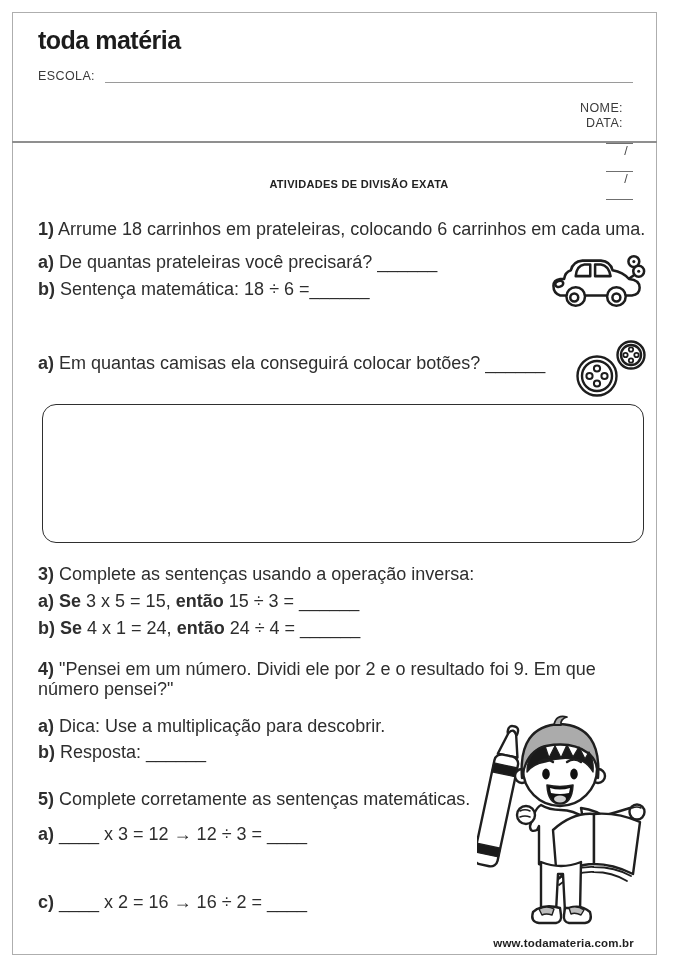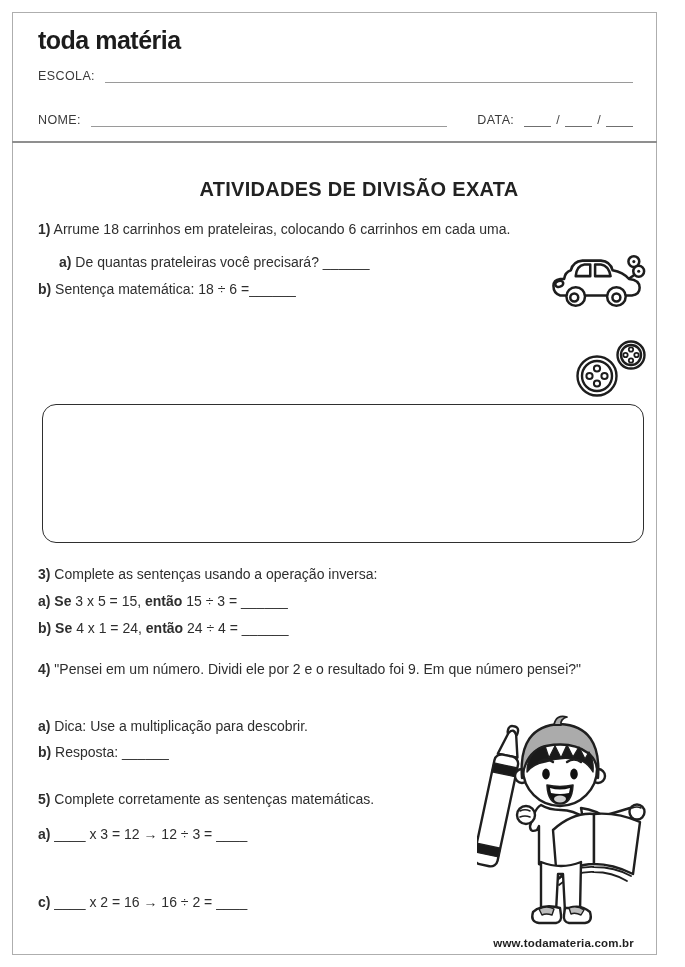--- a/index.html
+++ b/index.html
@@ -8,62 +8,62 @@
   .frame{position:absolute;left:12px;top:12px;right:13px;bottom:12px;border:1.5px solid #aeaeae;}
   .logo{position:absolute;left:38px;top:26px;font-size:25px;font-weight:700;letter-spacing:-0.5px;color:#1c1c1c;}
   .hrow{position:absolute;left:38px;right:37px;display:flex;align-items:flex-end;font-size:12.5px;color:#3a3a3a;letter-spacing:0.4px;}
   .hrow .flabel{white-space:nowrap;padding-right:10px;font-weight:400;}
   .fline{flex:1;border-bottom:1.5px solid #9a9a9a;height:14px;}
   .data-label{margin-left:30px;}
   .dseg{display:inline-block;width:27px;border-bottom:1.5px solid #6f6f6f;height:13px;}
   .slash{margin:0 5px;color:#4a4a4a;}
   .divider{position:absolute;left:12px;right:13px;top:141px;border-top:2px solid #8f8f8f;}
   .title{position:absolute;left:0;right:0;top:178px;margin:0;text-align:center;
-         font-size:20px;font-weight:700;letter-spacing:0.3px;color:#222;padding-left:48px;}
-  .line{position:absolute;left:38px;font-size:14px;line-height:20px;color:#2e2e2e;white-space:nowrap;}
+         font-size:11px;font-weight:700;letter-spacing:0.3px;color:#222;padding-left:48px;}
+  .line{position:absolute;left:38px;font-size:18px;line-height:20px;color:#2e2e2e;white-space:nowrap;}
   .wrapline{white-space:normal;width:592px;}
   .b{font-weight:700;}
   .draw-box{position:absolute;left:42px;top:404px;width:600px;height:137px;
             border:1.7px solid #2f2f2f;border-radius:14px;background:#fff;}
   .footer{position:absolute;right:36px;top:937px;font-size:11.5px;font-weight:700;letter-spacing:0.2px;color:#1f1f1f;}
   .illu{position:absolute;}
 </style>
 </head>
 <body>
 
 <div class="sheet">
   <div class="frame"></div>
 
   <div class="logo">toda matéria</div>
 
   <div class="hrow" style="top:68px;text-align:right;">
     <span class="flabel">ESCOLA:</span>
     <span class="fline"></span>
   </div>
 
-  <div class="hrow" style="top:112px;">
+  <div class="hrow" style="top:101px;flex-direction:column;">
     <span class="flabel">NOME:</span>
     <span class="fline"></span>
     <span class="flabel data-label">DATA:</span>
     <span class="dseg"></span>
       <span class="slash">/</span>
       <span class="dseg"></span>
       <span class="slash">/</span>
       <span class="dseg"></span>
   </div>
 
   <div class="divider"></div>
 
   <h1 class="title">ATIVIDADES DE DIVISÃO EXATA</h1>
 
   <div class="line" style="top:219px;">
     <span class="b">1)</span>
     <span>Arrume 18 carrinhos em prateleiras, colocando 6 carrinhos em cada uma.</span>
   </div>
-  <div class="line" style="top:252px;margin-left:21px;">
+  <div class="line" style="top:252px;">
     <span class="b">a)</span>
     <span>De quantas prateleiras você precisará? ______</span>
   </div>
   <div class="line" style="top:279px;">
     <span class="b">b)</span>
     <span>Sentença matemática: 18 ÷ 6 =______</span>
   </div>
 
   <svg class="illu" style="left:550px;top:249px;" width="96" height="62" viewBox="0 0 98 64">
     <g stroke="#1d1d1d" stroke-width="2.6" fill="#fff" stroke-linecap="round" stroke-linejoin="round">
@@ -76,20 +76,24 @@
       <ellipse cx="9" cy="36" rx="4.2" ry="3" transform="rotate(-18 9 36)"></ellipse>
       <path d="M26 28 Q27 17 35 16 L41 16 L41 28 Z"></path>
       <path d="M46 16 L52 16 Q60 17 62 28 L46 28 Z"></path>
       <circle cx="26" cy="49" r="9.6"></circle>
       <circle cx="24.5" cy="50" r="4.1"></circle>
       <circle cx="68" cy="49" r="9.6"></circle>
       <circle cx="68" cy="50" r="4.1"></circle>
     </g>
   </svg>
 
+  <div class="line" style="top:353px;">
+    <span class="b">a)</span>
+    <span>Em quantas camisas ela conseguirá colocar botões? ______</span>
+  </div>
 
   <svg class="illu" style="left:571px;top:339px;" width="80" height="58" viewBox="0 0 80 58">
     <g stroke="#1d1d1d" stroke-width="2.4" fill="#fff" stroke-linecap="round" stroke-linejoin="round">
       <circle cx="26" cy="37" r="19.5"></circle>
       <circle cx="26" cy="37" r="15"></circle>
       <g stroke-width="2">
         <circle cx="26" cy="29.5" r="3.1"></circle>
         <circle cx="18.5" cy="37" r="3.1"></circle>
         <circle cx="33.5" cy="37" r="3.1"></circle>
         <circle cx="26" cy="44.5" r="3.1"></circle>

